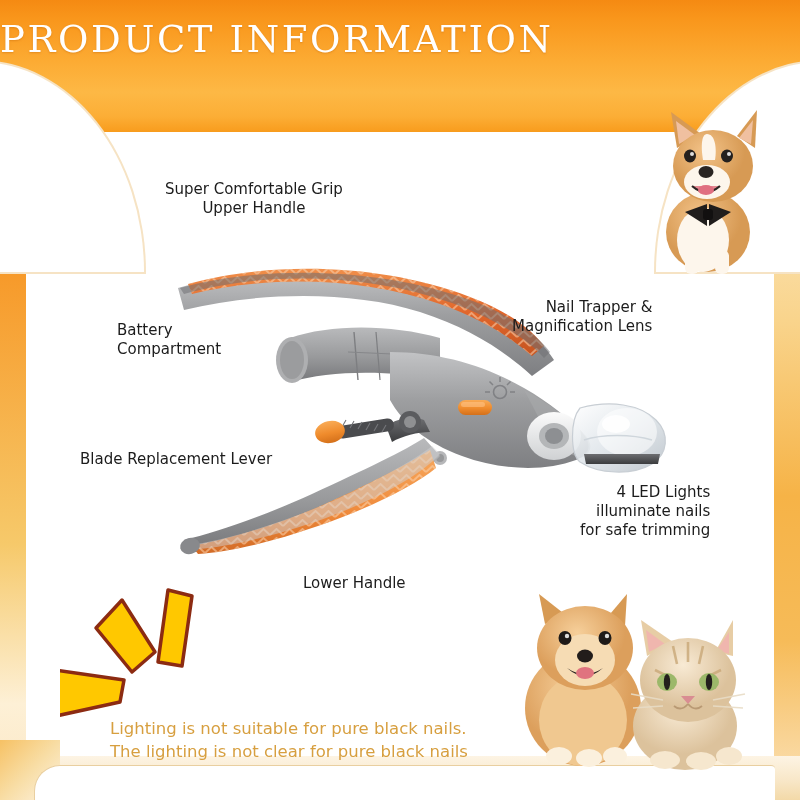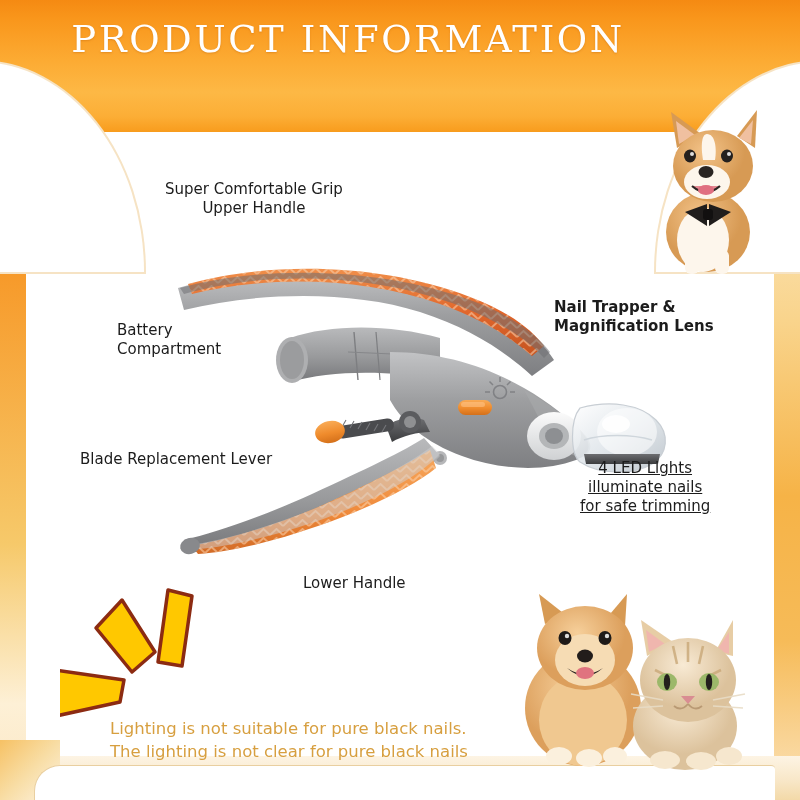--- a/index.html
+++ b/index.html
@@ -39,21 +39,21 @@
     z-index:2;
   }
 
   
   .header{
     position:absolute;left:0;top:0;width:800px;height:132px;
     background:linear-gradient(180deg,#f58a12 0%,#f9961b 14%,#fcab33 46%,#fdb845 70%,#fcae36 88%,#f89c1d 100%);
     z-index:4;overflow:hidden;
   }
   .header-title{
-    position:absolute;left:0;top:18px;width:696px;text-align:center;
+    position:absolute;left:0;top:18px;width:696px;
     font-family:"DejaVu Serif","Liberation Serif",serif;
     font-size:37px;letter-spacing:2.6px;color:#ffffff;
     text-shadow:0 1px 2px rgba(180,90,0,.35);
     white-space:nowrap;
   }
   
   .arch{
     position:absolute;top:62px;width:330px;height:210px;background:#ffffff;
     border-radius:50% 50% 0 0 / 100% 100% 0 0;
     box-shadow:0 0 0 2px #f6e3c4;
@@ -61,22 +61,22 @@
   }
   .arch.left{left:-186px;}
   .arch.right{right:-186px;}
 
   
   .callout{position:absolute;color:#1c1c1c;font-size:15px;line-height:1.28;white-space:pre-line;z-index:8;}
   .c-grip{left:165px;top:180px;text-align:center;}
   .c-battery{left:117px;top:321px;text-align:left;}
   .c-blade{left:80px;top:450px;text-align:left;}
   .c-lower{left:303px;top:574px;text-align:right;}
-  .c-trapper{left:554px;top:298px;text-align:left;font-weight:bold;}
-  .c-led{left:580px;top:459px;text-align:center;text-decoration:underline;}
+  .c-trapper{left:512px;top:298px;text-align:right;}
+  .c-led{left:580px;top:483px;text-align:right;}
 
   .warning{
     position:absolute;left:110px;top:718px;z-index:9;
     color:#d79f3f;font-size:16.5px;line-height:1.38;white-space:pre-line;
   }
 
   
   .burst{position:absolute;left:60px;top:580px;width:150px;height:140px;z-index:8;}
 
   

